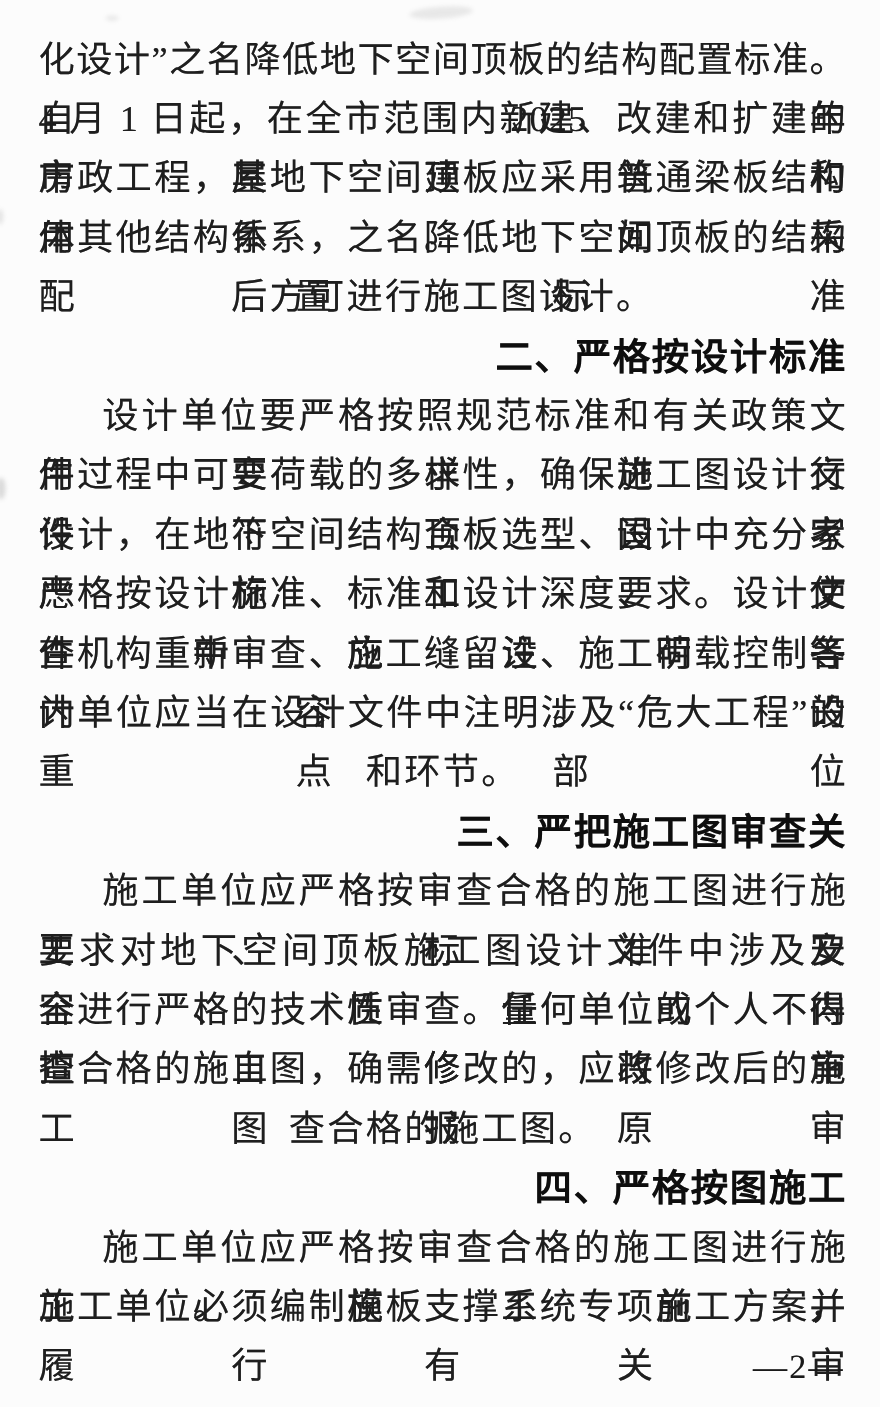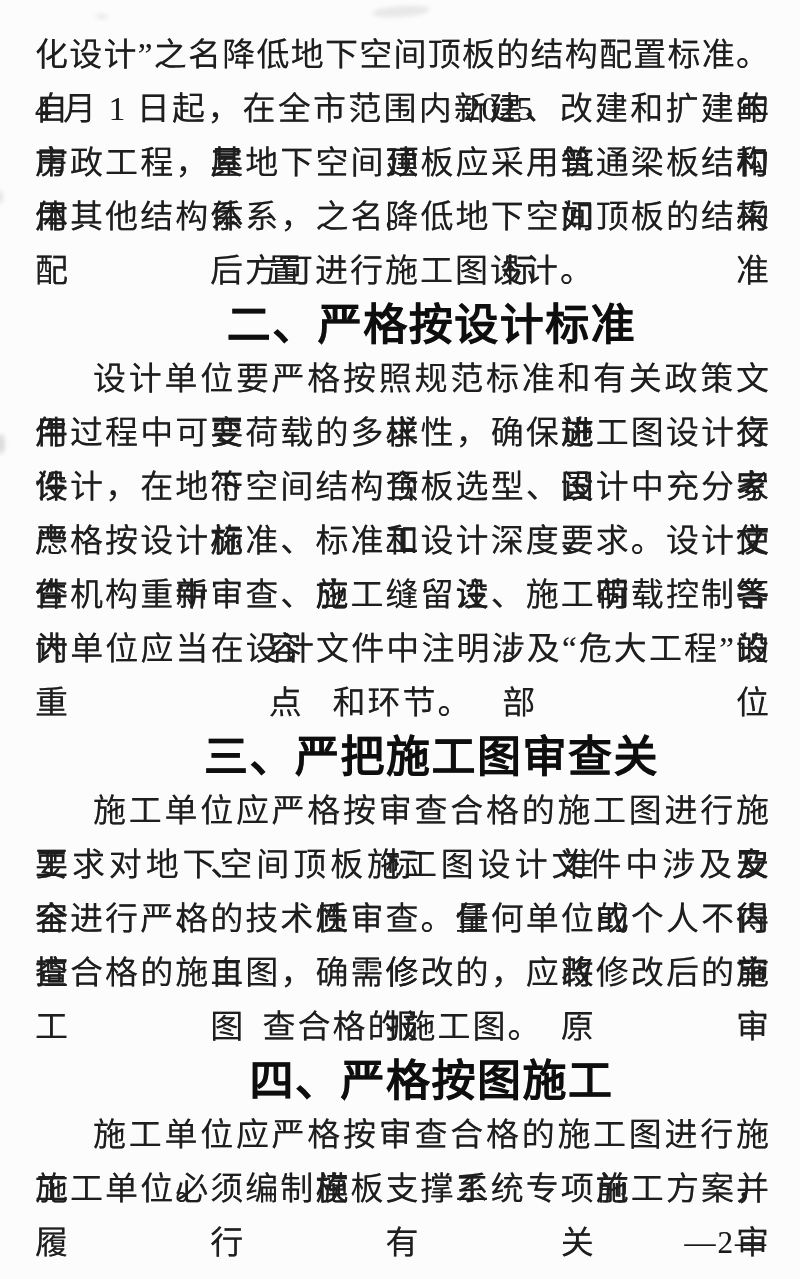--- a/index.html
+++ b/index.html
@@ -37,24 +37,24 @@
     text-align: center;
     letter-spacing: 2px;
   }
   .indent {
     text-indent: 58px;
   }
   .heading {
     font-family: "Liberation Sans", "DejaVu Sans", sans-serif;
     font-weight: 700;
     padding-left: 58px;
-    font-size: 44px;
+    font-size: 34px;
     color: #0e0e0e;
     letter-spacing: 1.5px;
-    text-align: center;
+    text-align: right;
   }
   .pagenum {
     text-align: right;
     font-size: 31px;
     letter-spacing: 2px;
     color: #1a1a1a;
     padding-right: 2px;
   }
   
   .art {

